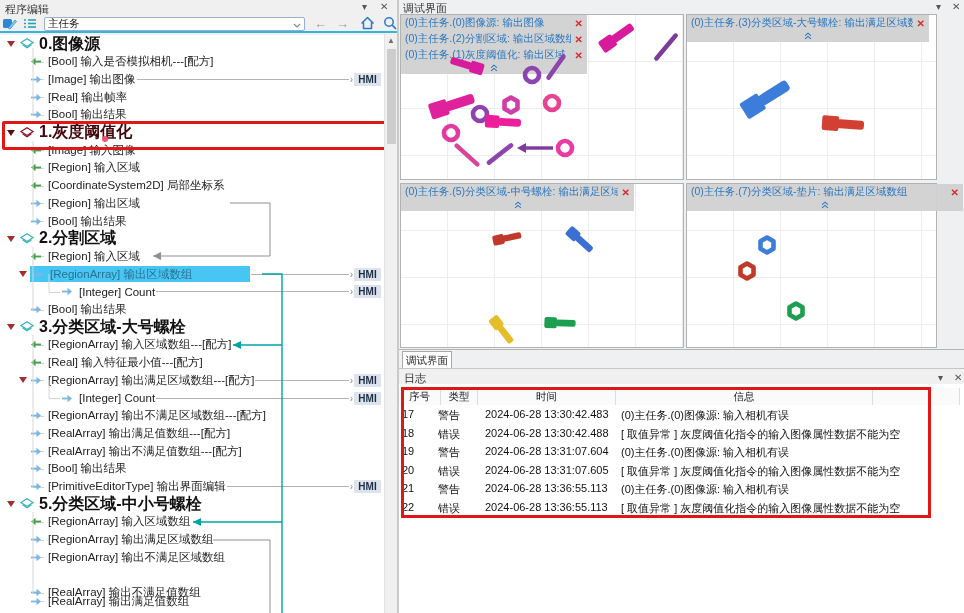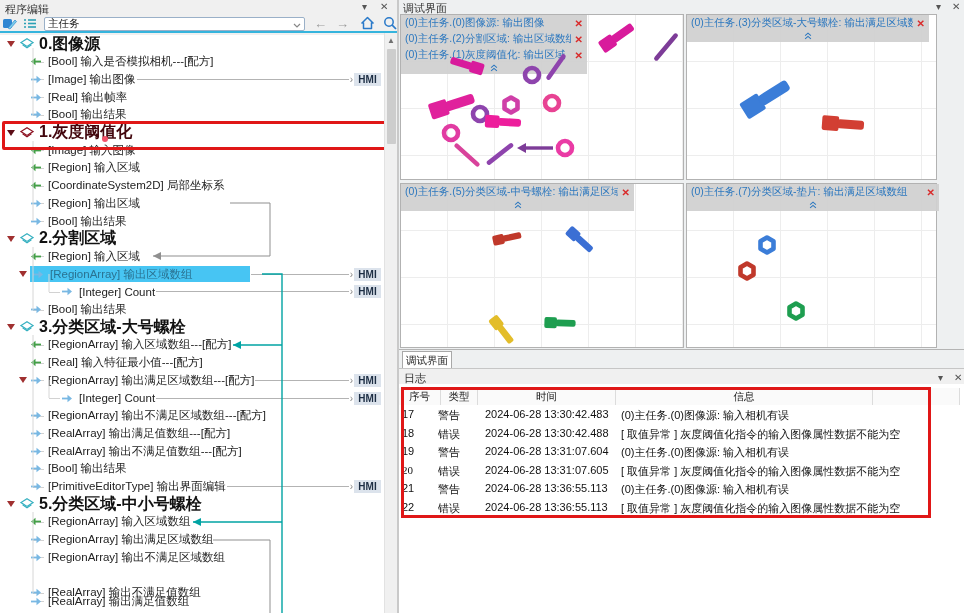--- a/index.html
+++ b/index.html
@@ -49,21 +49,21 @@
 #debug-title{position:absolute;left:0;top:0;width:565px;height:14px;font-size:11px;color:#333;padding:1px 0 0 4px;}
 .view{position:absolute;background:#fff;border:1px solid #b2b2b2;background-image:repeating-linear-gradient(to right,transparent 0 46px,#ededed 46px 47px),repeating-linear-gradient(to bottom,transparent 0 46px,#ededed 46px 47px);}
 #view0{left:1px;top:14px;width:284px;height:166px;}
 #view1{left:287px;top:14px;width:251px;height:166px;}
 #view2{left:1px;top:183px;width:284px;height:165px;}
 #view3{left:287px;top:183px;width:251px;height:165px;}
 .vhead{position:absolute;left:0;top:0;background:rgba(208,208,208,0.93);z-index:2;}
 #view0 .vhead{width:186px;}
 #view1 .vhead{width:242px;}
 #view2 .vhead{width:233px;}
-#view3 .vhead{width:252px;}
+#view3 .vhead{width:276px;}
 .vline{display:flex;align-items:center;height:14px;padding:8px 4px;}
 .vht{font-size:10.5px;color:#2d78bf;white-space:nowrap;overflow:hidden;flex:1;}
 .vx{color:#d92a2a;font-size:10px;font-weight:bold;margin-left:4px;cursor:default;}
 .vchev{display:block;margin:0 auto;padding:1px 0 2px;}
 .vcanvas{position:absolute;left:0;top:0;z-index:3;}
 #tabstrip{position:absolute;left:0;top:349px;width:565px;height:19px;background:#eef0f1;border-top:1px solid #b4b4b4;}
 #debug-tab{position:absolute;left:3px;top:1px;width:50px;height:18px;background:#fff;border:1px solid #a8a8a8;border-bottom:none;font-size:10.5px;text-align:center;padding-top:2px;color:#222;}
 #log-title{position:absolute;left:0;top:368px;width:565px;height:16px;background:#f0f0f0;border-top:1px solid #c6c6c6;font-size:11px;color:#333;padding:2px 0 0 5px;}
 #log-body{position:absolute;left:0;top:384px;width:565px;height:229px;background:#fff;}
 .lh-cell{position:absolute;top:4px;height:17px;background:#fafafa;border-right:1px solid #dcdcdc;font-size:10.5px;color:#222;text-align:center;padding-top:2px;}
@@ -616,21 +616,21 @@
           <div class="lcell" style="left: 86px;">2024-06-28 13:30:42.488</div>
           <div class="lcell" style="left: 222px;">[ 取值异常 ] 灰度阈值化指令的输入图像属性数据不能为空</div>
         </div>
         <div class="lrow" style="top: 59.2px;">
           <div class="lcell" style="left: 3px;">19</div>
           <div class="lcell" style="left: 39px;">警告</div>
           <div class="lcell" style="left: 86px;">2024-06-28 13:31:07.604</div>
           <div class="lcell" style="left: 222px;">(0)主任务.(0)图像源: 输入相机有误</div>
         </div>
         <div class="lrow" style="top: 77.8px;">
-          <div class="lcell" style="left: 3px; font-family: Liberation Serif, serif;">20</div>
+          <div class="lcell" style="left: 3px;">20</div>
           <div class="lcell" style="left: 39px;">错误</div>
           <div class="lcell" style="left: 86px;">2024-06-28 13:31:07.605</div>
           <div class="lcell" style="left: 222px;">[ 取值异常 ] 灰度阈值化指令的输入图像属性数据不能为空</div>
         </div>
         <div class="lrow" style="top: 96.4px;">
           <div class="lcell" style="left: 3px;">21</div>
           <div class="lcell" style="left: 39px;">警告</div>
           <div class="lcell" style="left: 86px;">2024-06-28 13:36:55.113</div>
           <div class="lcell" style="left: 222px;">(0)主任务.(0)图像源: 输入相机有误</div>
         </div>

